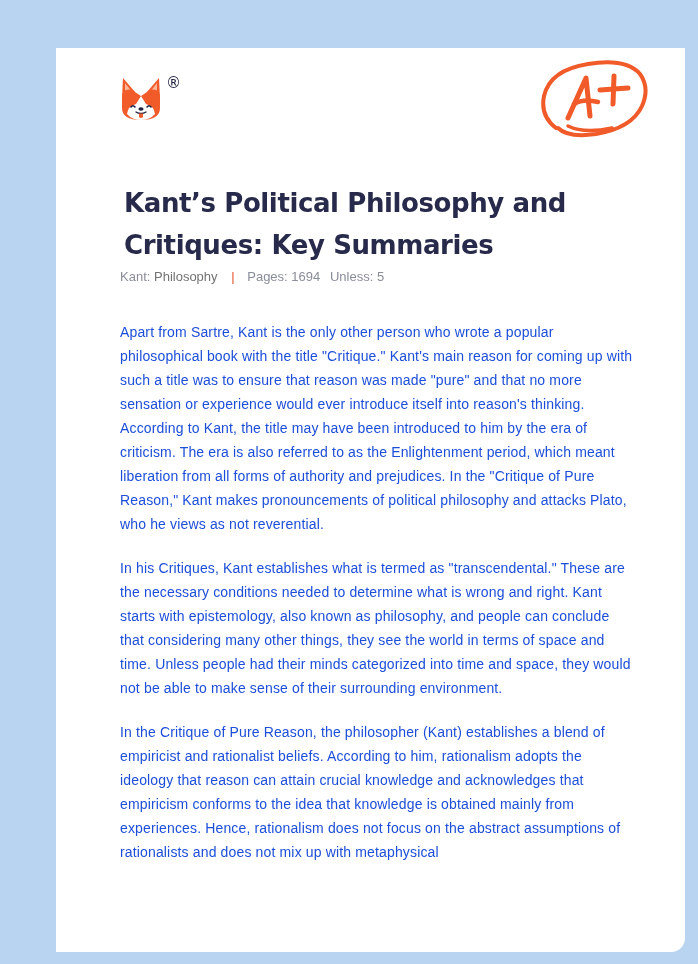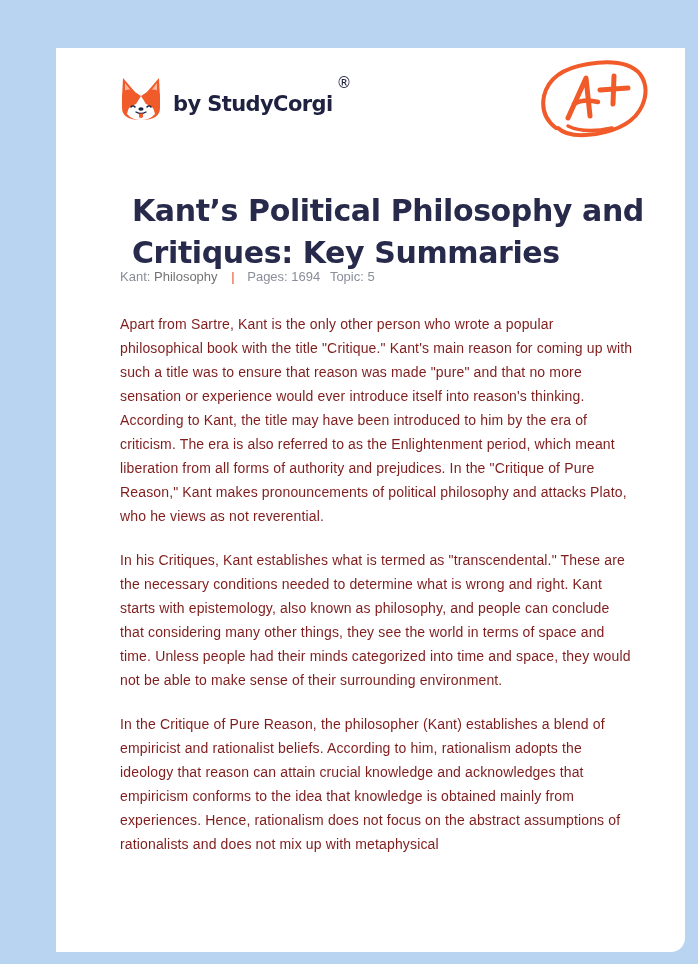--- a/index.html
+++ b/index.html
@@ -60,24 +60,24 @@
       left: 482px;
       top: 10px;
       width: 112px;
       height: 82px;
     }
     .title {
       position: absolute;
       left: 64px;
       top: 130px;
       width: 520px;
-      margin: 12px;
+      margin: 4px;
       font-family: "DejaVu Sans", sans-serif;
       font-weight: bold;
-      font-size: 30px;
+      font-size: 26px;
       line-height: 42px;
       color: #272a4a;
       letter-spacing: -0.4px;
     }
     .meta {
       position: absolute;
       left: 64px;
       top: 221px;
       font-size: 13px;
       color: #8a8d9a;
@@ -102,24 +102,24 @@
     .section-heading {
       margin: 0 0 12px 0;
       font-family: "DejaVu Sans", sans-serif;
       font-weight: bold;
       font-size: 17px;
       line-height: 24px;
       color: #272a4a;
       letter-spacing: -0.3px;
     }
     .para {
-      margin: 0 0 20px 0;
+      margin: 8px 0 20px 0;
       font-size: 14px;
       line-height: 24px;
-      color: #7f1d1d;
+      color: #1d4ed8;
       letter-spacing: 0.15px;
     }
   </style>
 </head>
 <body>
 
 <div class="card">
 
   <div class="logo">
     <svg class="logo-icon" viewBox="0 0 42 46">
@@ -135,21 +135,20 @@
 
       <path d="M11 31 Q13 28.5 15 31" stroke="#1f2140" stroke-width="1.6" fill="none" stroke-linecap="round"></path>
       <path d="M27 31 Q29 28.5 31 31" stroke="#1f2140" stroke-width="1.6" fill="none" stroke-linecap="round"></path>
 
       <ellipse cx="21" cy="33" rx="2.6" ry="1.8" fill="#1f2140"></ellipse>
 
       <path d="M16 36 Q21 39 26 36" stroke="#1f2140" stroke-width="1.4" fill="none" stroke-linecap="round"></path>
 
       <path d="M19 37.5 L23 37.5 L23 41 Q21 43 19 41 Z" fill="#f15a29"></path>
     </svg>
-    <span class="logo-text">by StudyCorgi</span>
     <span class="logo-reg">®</span>
   </div>
 
   <svg class="grade-badge" viewBox="0 0 112 82">
     <path d="M18 70 Q2 58 6 38 Q12 12 50 6 Q88 0 102 16 Q112 30 104 48 Q94 70 58 76 Q30 80 20 70" fill="none" stroke="#f15a29" stroke-width="4" stroke-linecap="round"></path>
     <path d="M30 68 Q46 76 74 70" fill="none" stroke="#f15a29" stroke-width="3.5" stroke-linecap="round"></path>
 
     <path d="M30 60 L48 20 L52 58" fill="none" stroke="#f15a29" stroke-width="5" stroke-linecap="round" stroke-linejoin="round"></path>
     <path d="M36 46 Q46 40 60 44" fill="none" stroke="#f15a29" stroke-width="4.5" stroke-linecap="round"></path>
 
@@ -158,21 +157,21 @@
   </svg>
 
   <h1 class="title">Kant’s Political Philosophy and Critiques: Key Summaries</h1>
 
   <div class="meta">
     <span>Kant:</span>
     <span class="topic-value">Philosophy</span>
     <span class="sep">|</span>
     <span>Pages:</span>
     <span>1694</span>
-    <span class="pages">Topic:</span>
+    <span class="pages">Unless:</span>
     <span>5</span>
   </div>
 
   <div class="content">
     <p class="para">Apart from Sartre, Kant is the only other person who wrote a popular philosophical book with the title "Critique." Kant's main reason for coming up with such a title was to ensure that reason was made "pure" and that no more sensation or experience would ever introduce itself into reason's thinking. According to Kant, the title may have been introduced to him by the era of criticism. The era is also referred to as the Enlightenment period, which meant liberation from all forms of authority and prejudices. In the "Critique of Pure Reason," Kant makes pronouncements of political philosophy and attacks Plato, who he views as not reverential.</p>
     <p class="para">In his Critiques, Kant establishes what is termed as "transcendental." These are the necessary conditions needed to determine what is wrong and right. Kant starts with epistemology, also known as philosophy, and people can conclude that considering many other things, they see the world in terms of space and time. Unless people had their minds categorized into time and space, they would not be able to make sense of their surrounding environment.</p>
     <p class="para">In the Critique of Pure Reason, the philosopher (Kant) establishes a blend of empiricist and rationalist beliefs. According to him, rationalism adopts the ideology that reason can attain crucial knowledge and acknowledges that empiricism conforms to the idea that knowledge is obtained mainly from experiences. Hence, rationalism does not focus on the abstract assumptions of rationalists and does not mix up with metaphysical</p>
   </div>
 
 </div>

